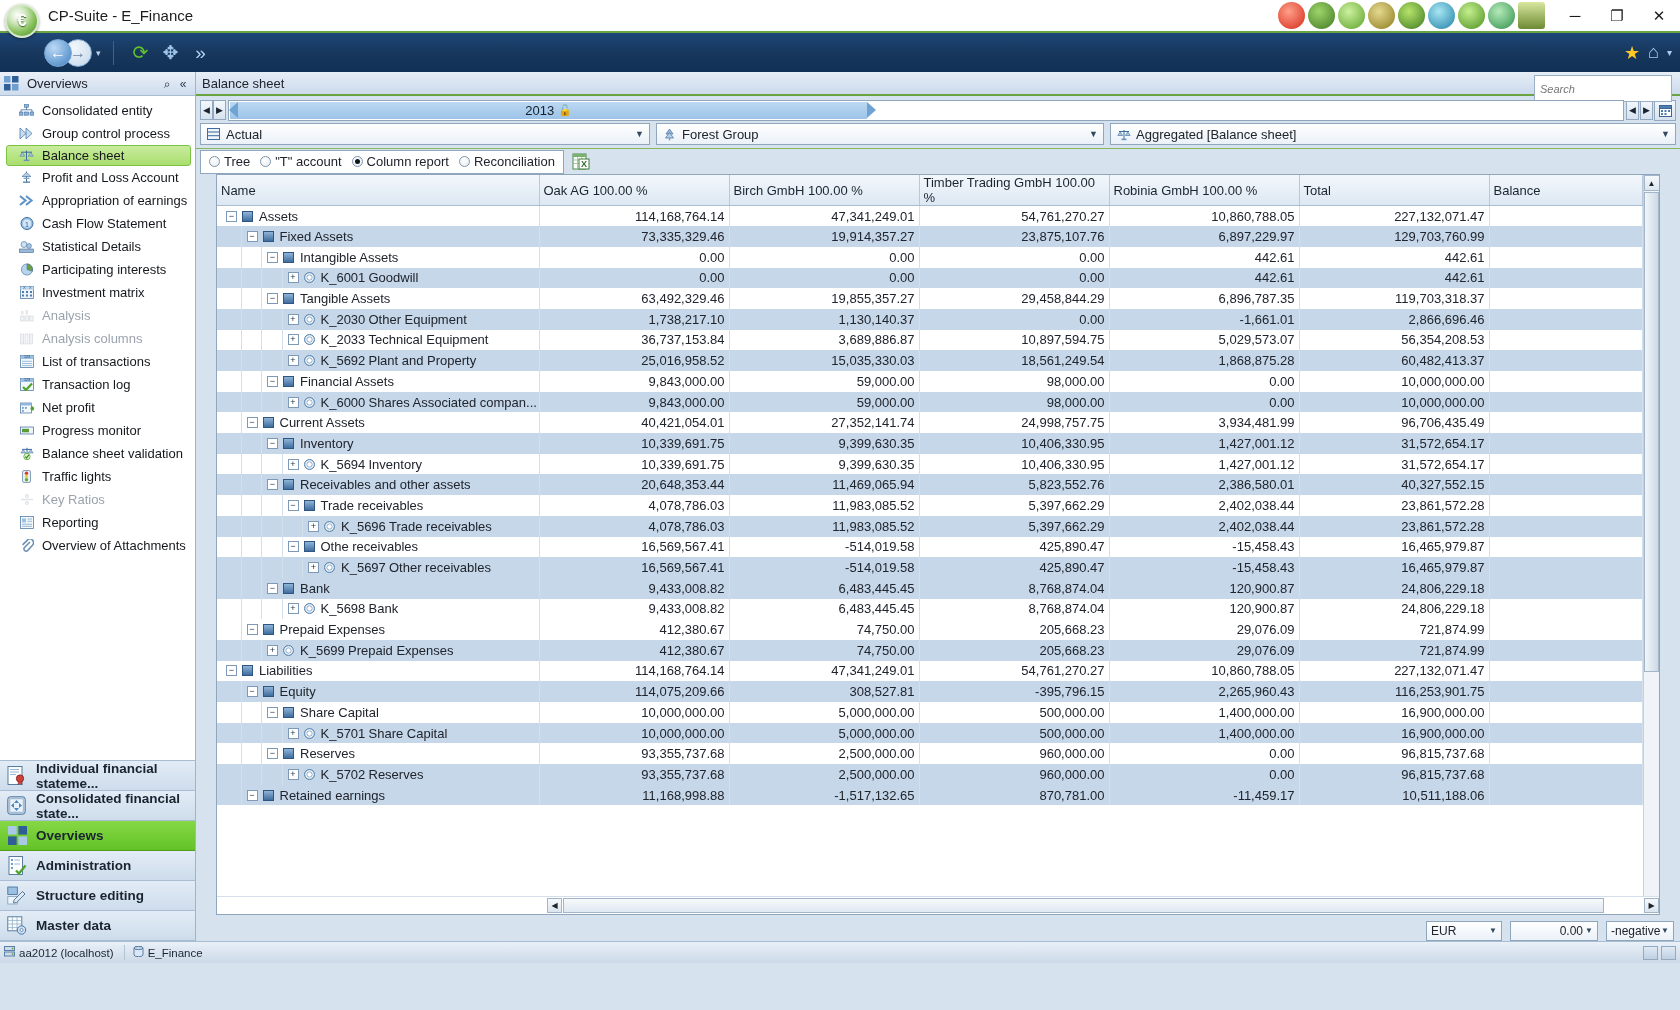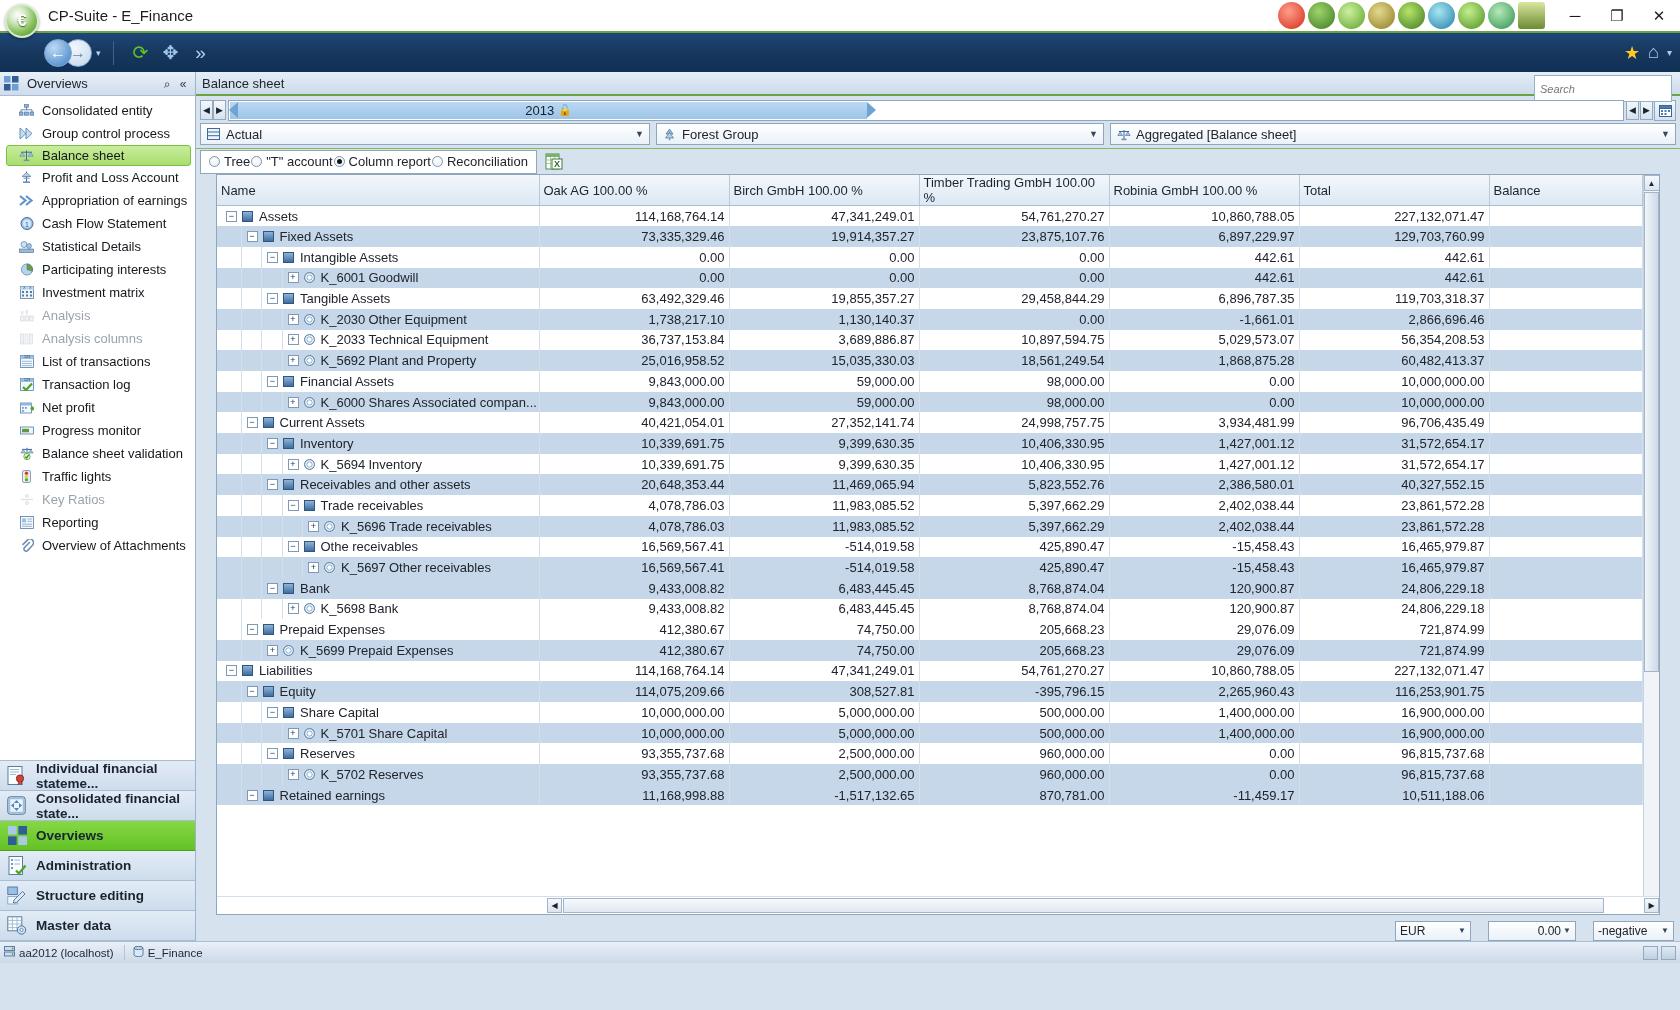--- a/index.html
+++ b/index.html
@@ -251,21 +251,21 @@
     padding-left: 4px;
     border-top: 1px solid #88b75e;
     gap: 6px;
   }
   #radiogroup {
     height: 24px;
     background:#ffffff;
     border: 1px solid #8fa6bd;
     display:flex; align-items:center;
     padding: 0 8px;
-    gap: 1px;
+    gap: 10px;
   }
   .radio { display:flex; align-items:center; font-size:13px; gap:4px; }
   .rdot {
     width:11px;height:11px;border-radius:50%;
     background: radial-gradient(circle at 40% 35%, #ffffff, #e6edf4);
     border:1px solid #7f95ab;
     display:flex;align-items:center;justify-content:center;
   }
   .rdot.on::after{content:"";width:5px;height:5px;border-radius:50%;background:#10151c;}
   #excel-btn {
@@ -358,32 +358,32 @@
   }
   .hsbtn { width:15px;height:15px;background:linear-gradient(to bottom,#f5f9fc,#dbe5ef);border:1px solid #a3b6c9;display:flex;align-items:center;justify-content:center;font-size:8px;}
   #hsthumb { flex:1; height:15px; background:linear-gradient(to bottom,#f6f9fc,#dfe8f1); border:1px solid #a3b6c9; margin-left:1px;}
   #hsend { width:40px; }
 
   
   #footer {
     height: 26px;
     display:flex; align-items:center; justify-content:flex-end;
     padding: 7px 6px 2px 0;
-    gap: 17px;
+    gap: 8px;
     background:#d7e2ef;
   }
   .fsel {
     height:20px; background: linear-gradient(to bottom,#ffffff,#eaf1f8);
     border:1px solid #8fa6bd; display:flex;align-items:center;
     padding: 0 4px; font-size:12px; position:relative;
   }
   .fsel .c { position:absolute; right:4px; font-size:8px; color:#33485e;}
   #f-cur { width: 76px; }
   #f-num { width: 88px; justify-content:flex-end; padding-right: 14px;}
-  #f-neg { width: 81px; }
+  #f-neg { width: 68px; }
 
   
   #statusbar {
     height: 22px;
     background: linear-gradient(to bottom,#e9f0f8,#ccd9e8);
     border-top: 1px solid #a8bcd2;
     display:flex; align-items:center;
     font-size: 11.5px;
     color:#1c2733;
     padding-left: 4px;

